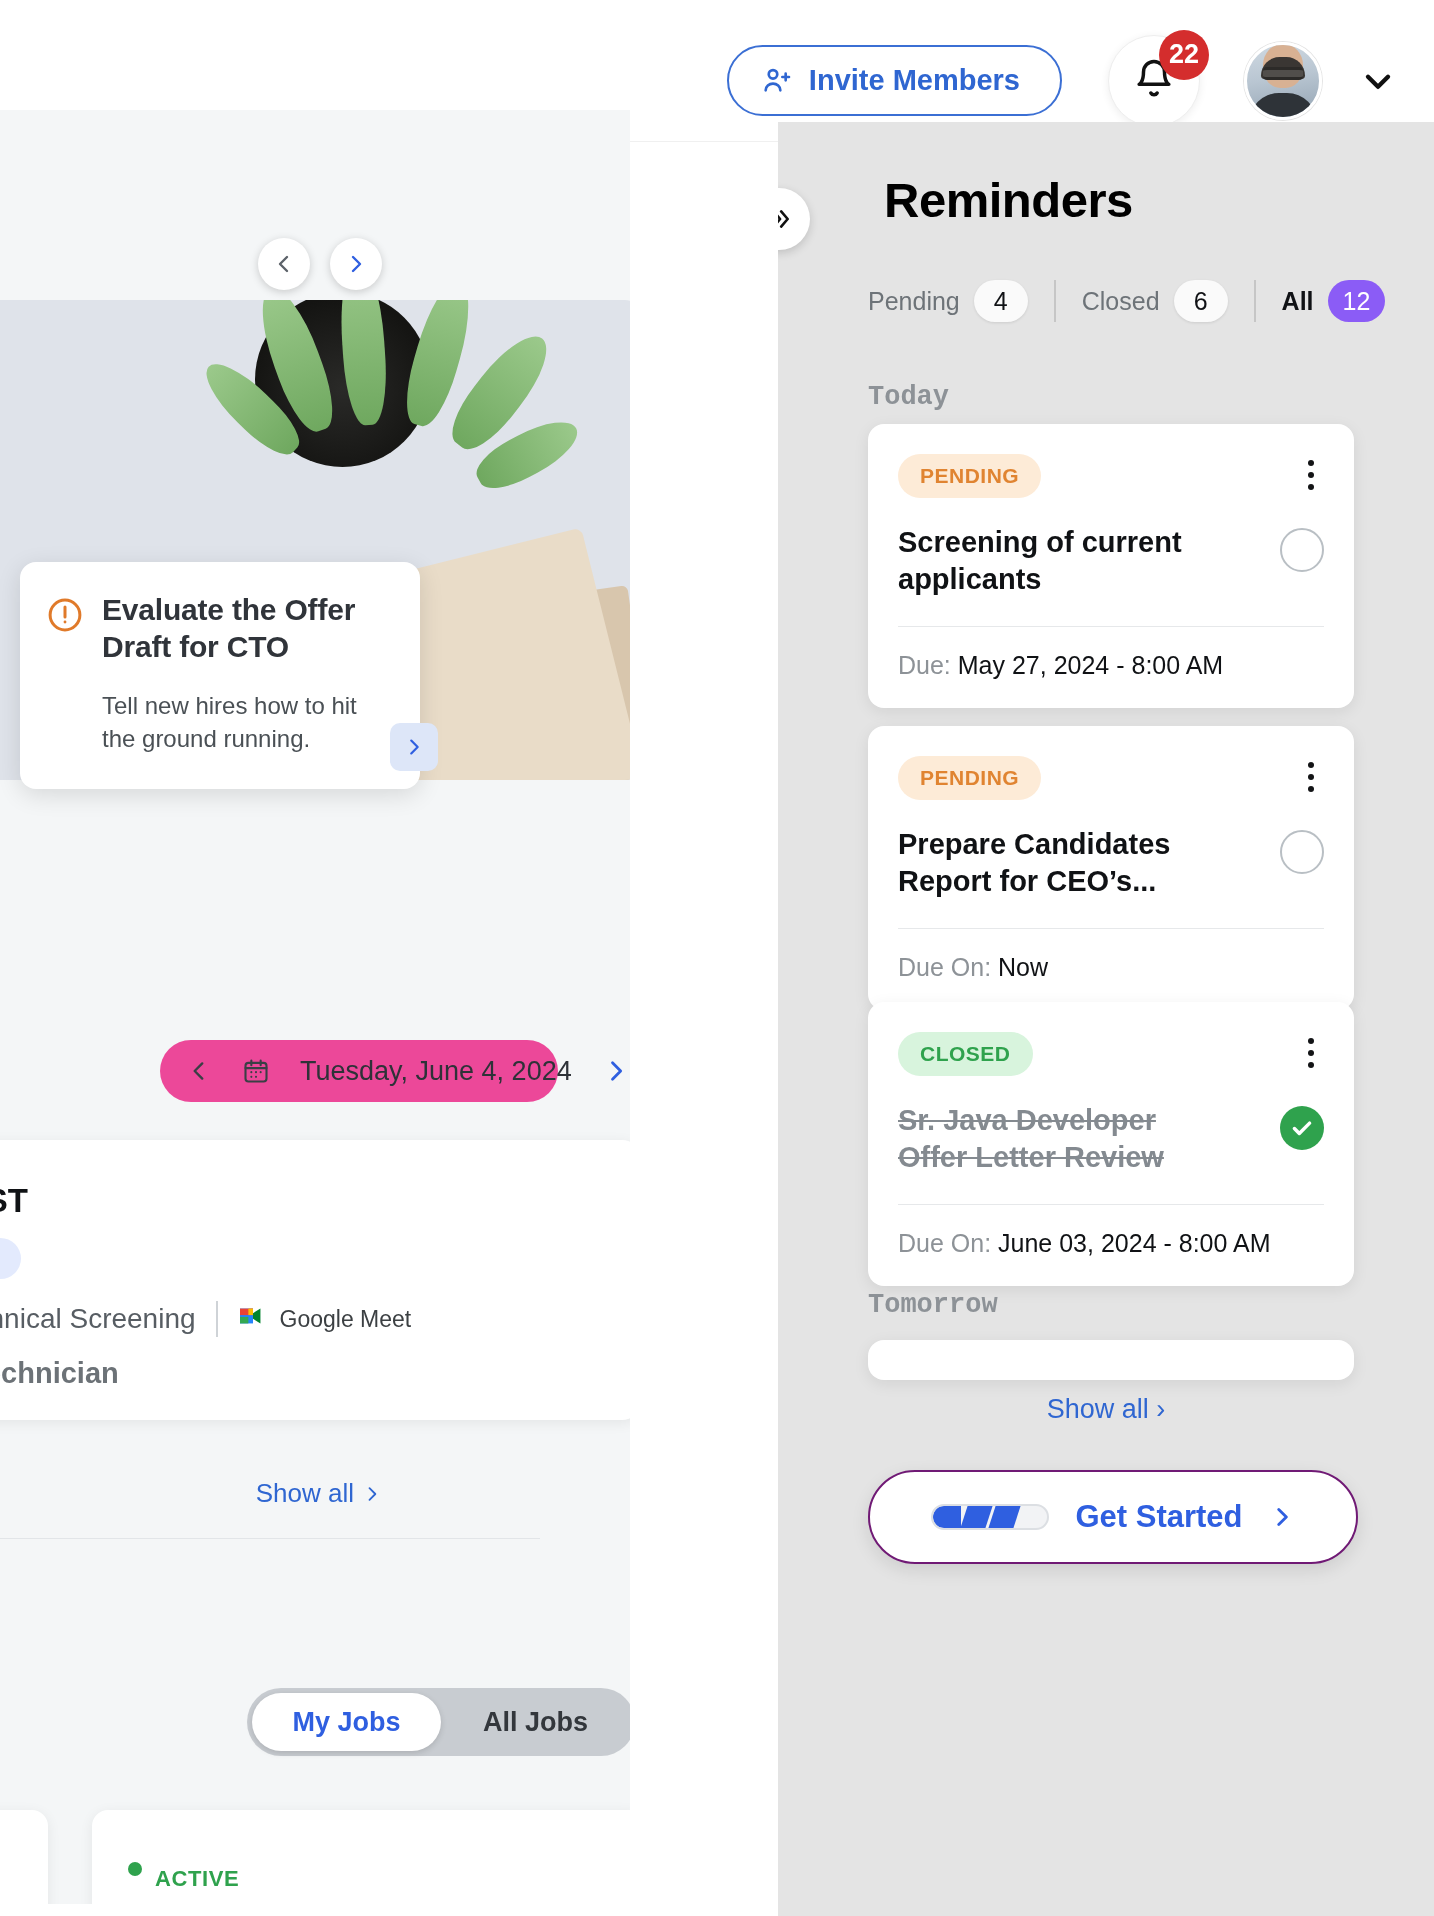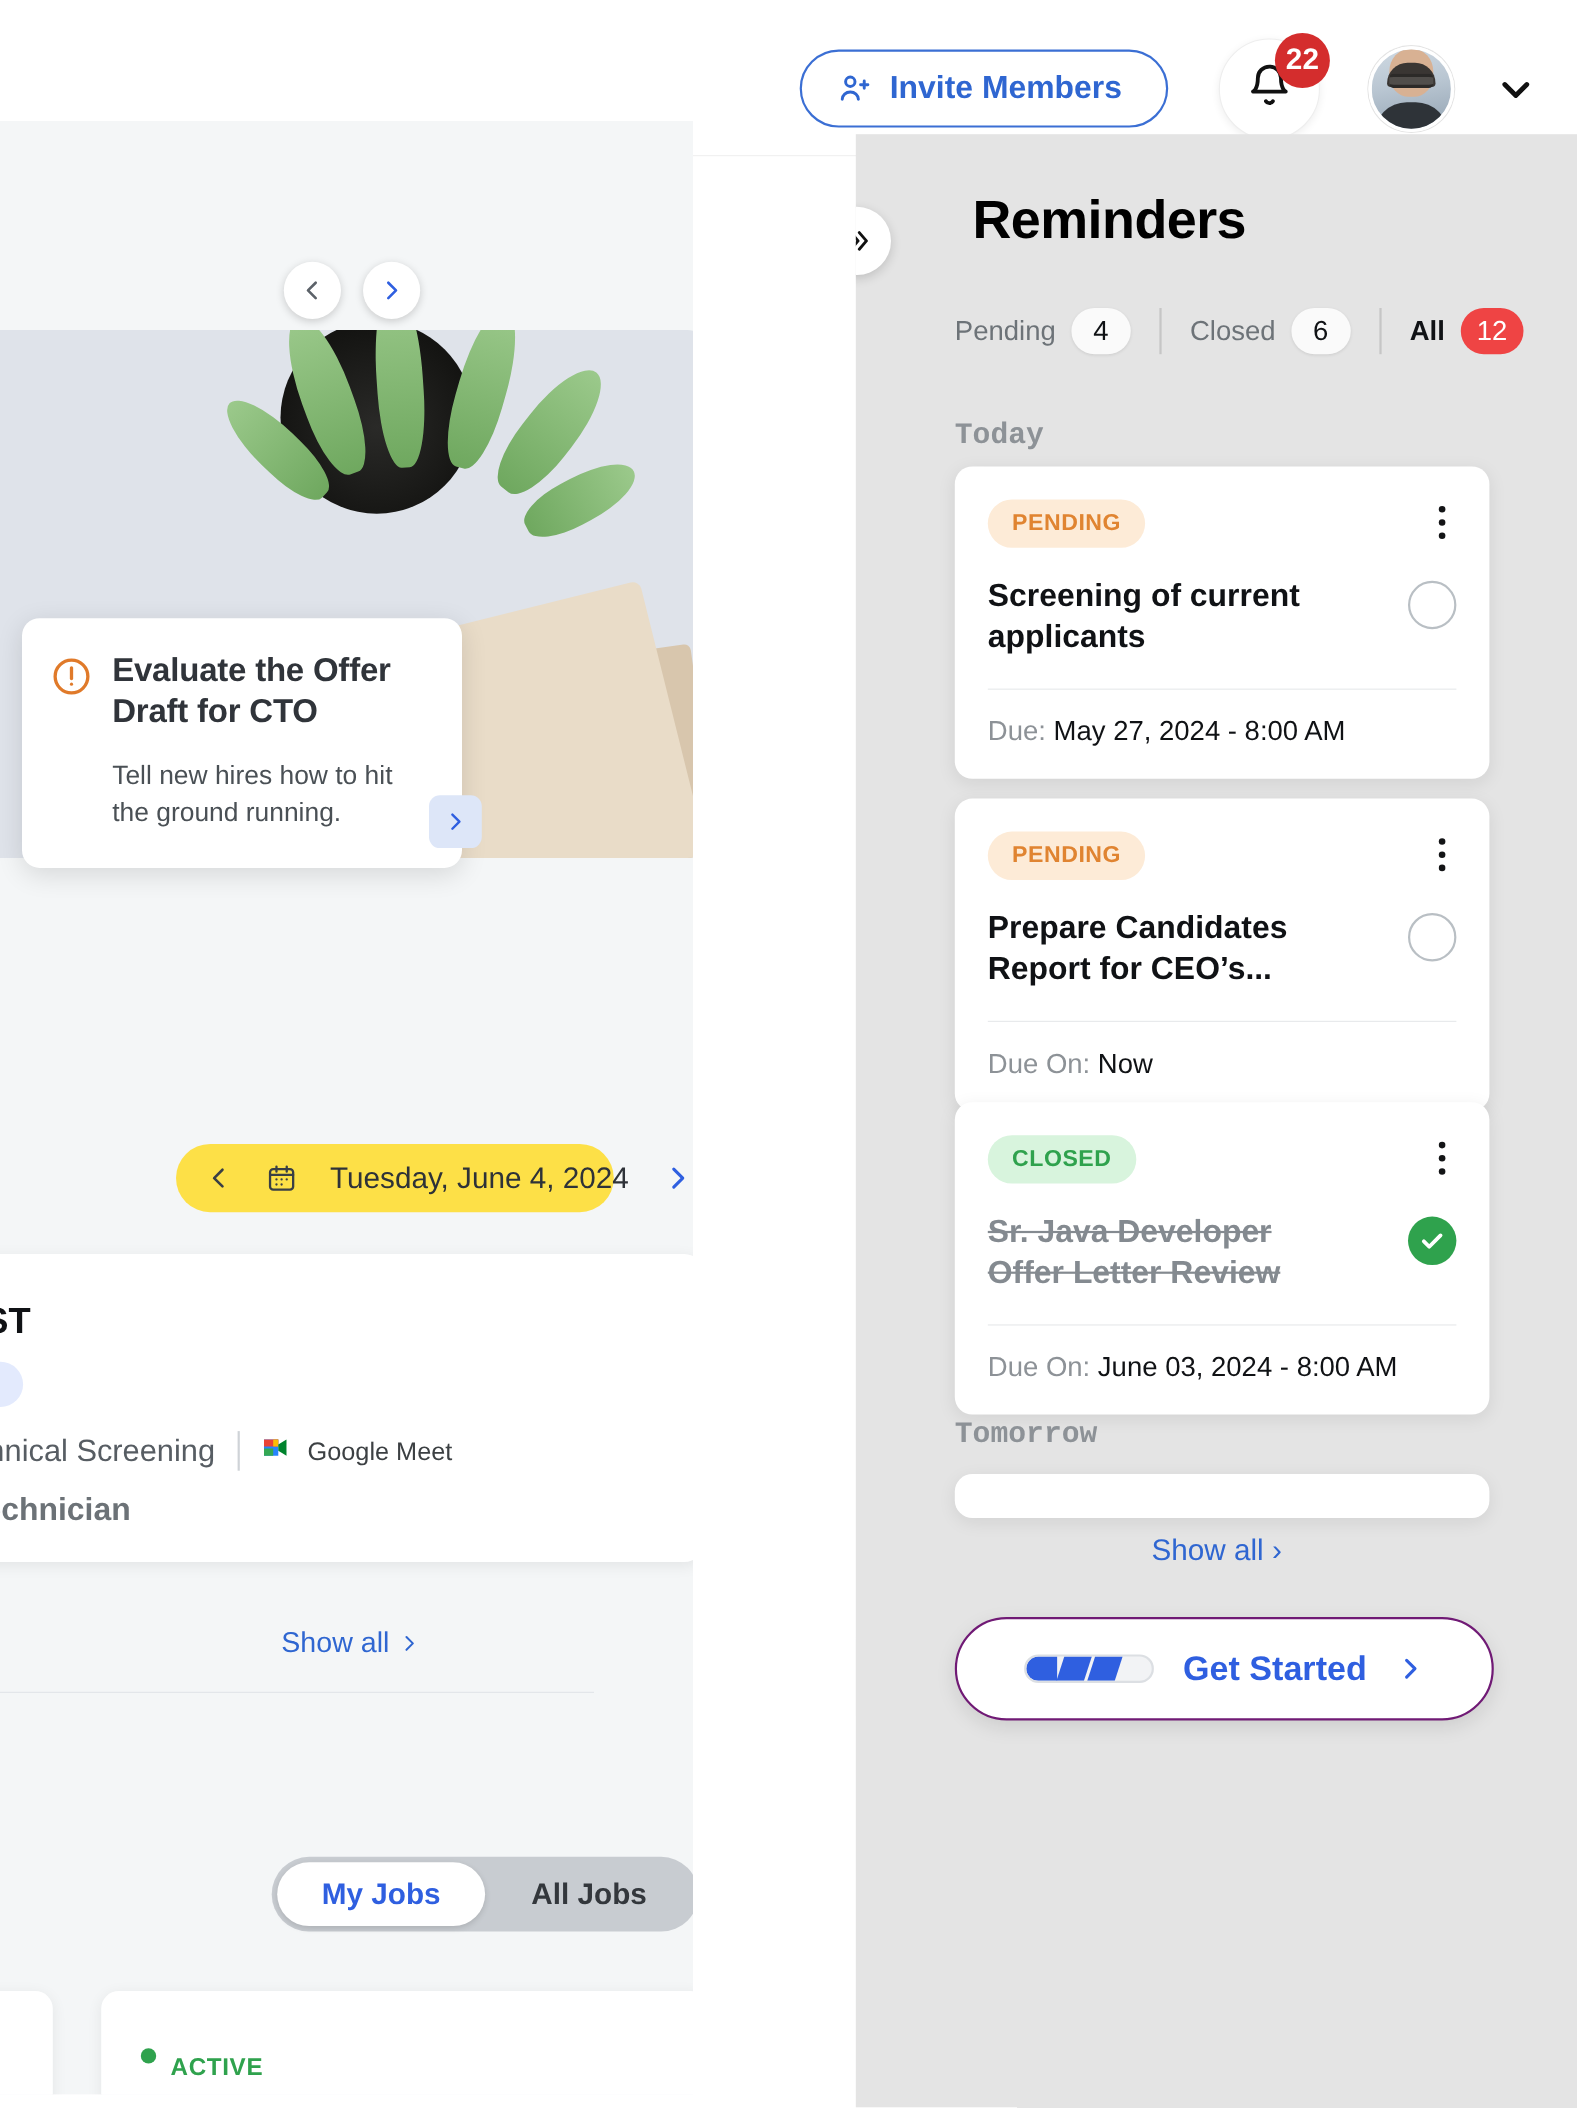--- a/index.html
+++ b/index.html
@@ -165,21 +165,21 @@
     position: absolute; right: -18px; bottom: 18px;
     width: 48px; height: 48px; border-radius: 10px;
     background: #dde6f8; display:flex; align-items:center; justify-content:center;
     cursor:pointer;
   }
 
   
   .date-pill {
     position: absolute; left: 160px; top: 930px;
     width: 398px; height: 62px; border-radius: 999px;
-    background: #fde047;
+    background: #ec4899;
     display: flex; align-items: center; gap: 30px;
     padding: 0 26px; cursor: pointer;
   }
   .date-text { font-size: 27px; color: #2e3238; white-space: nowrap; }
 
   
   .meet-card {
     position: absolute; left: -135px; top: 1030px;
     width: 775px; height: 280px;
     background: #fff; border-radius: 18px;
@@ -256,21 +256,21 @@
   }
   .filt { display: flex; align-items: center; gap: 14px; }
   .filt-label { font-size: 25px; color: #6d7378; }
   .filt.active .filt-label { color: #101215; font-weight: 700; }
   .filt-count {
     min-width: 54px; height: 42px; padding: 0 15px;
     border-radius: 999px; background: #fafafa; color: #101215;
     font-size: 25px; display: flex; align-items: center; justify-content: center;
     box-shadow: 0 1px 3px rgba(0,0,0,.10);
   }
-  .filt.active .filt-count { background: #ef4444; color: #fff; box-shadow:none; }
+  .filt.active .filt-count { background: #8b5cf6; color: #fff; box-shadow:none; }
   .filt-sep { width: 2px; height: 42px; background: #c6c6c6; margin: 0 26px; }
 
   .sec-label {
     position: absolute; left: 90px;
     font-size: 27px; color: #8d9297; font-weight: 700; font-family: Liberation Mono, monospace;
   }
   .rcard {
     position: absolute; left: 90px; width: 486px;
     background: #fff; border-radius: 16px;
     box-shadow: 0 4px 16px rgba(0,0,0,.08);

